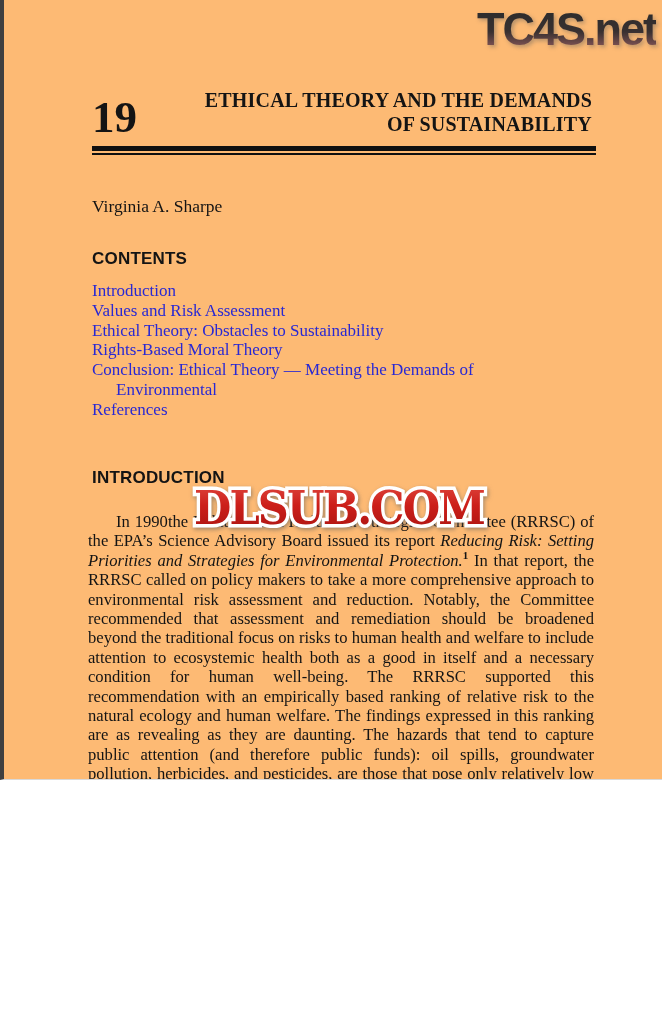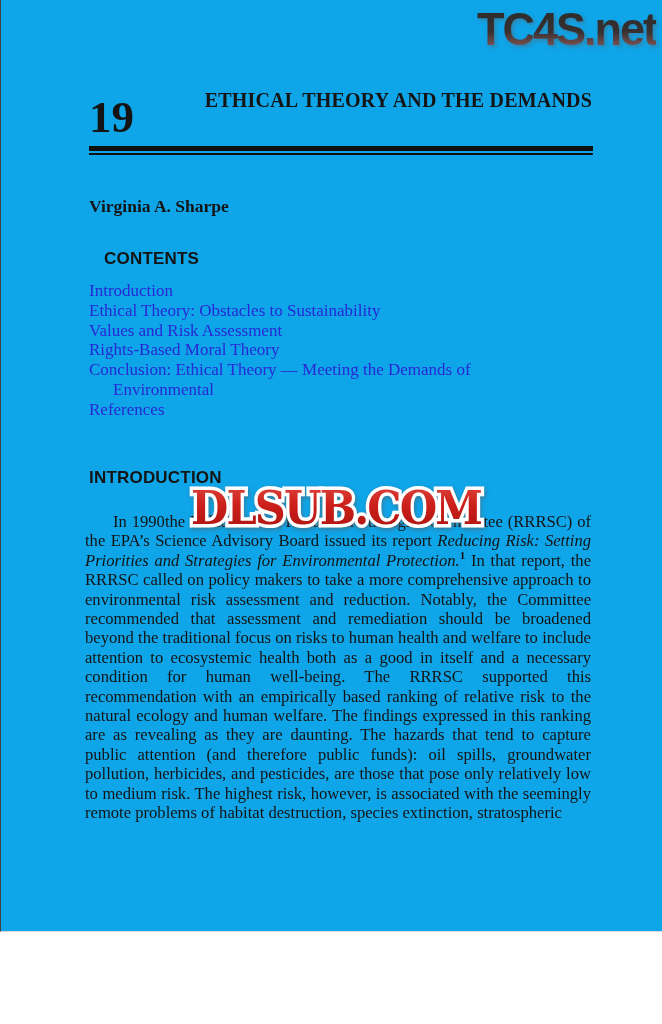--- a/index.html
+++ b/index.html
@@ -1,19 +1,19 @@
 <!DOCTYPE html>
 <html><head>
 <meta charset="utf-8">
 <style>
   html,body{margin:0;padding:0;background:#ffffff;}
   .page{
-    position:relative;width:662px;height:932px;background:#0ea5e9;
+    position:relative;width:662px;height:780px;background:#fdba74;
     font-family:"Liberation Serif",serif;color:#141414;overflow:hidden;
-    border-left:1px solid #404040;border-bottom:1px solid #d9d9d9;box-sizing:border-box;
+    border-left:4px solid #404040;border-bottom:1px solid #d9d9d9;box-sizing:border-box;
   }
 
   
   .wm-top{
     position:absolute;top:2px;right:6px;
     font-family:"Liberation Sans",sans-serif;font-weight:bold;font-size:45px;
     letter-spacing:-2px;transform:scaleY(1.04);transform-origin:top right;
     background:linear-gradient(180deg,#2c2c2c 12%,#383030 55%,#7d5252 82%,#a87878 100%);
     -webkit-background-clip:text;background-clip:text;color:transparent;
     filter:drop-shadow(2px 2px 2px rgba(90,90,90,0.45));
@@ -29,26 +29,26 @@
     text-align:right;font-weight:bold;font-size:20px;line-height:23.5px;
     letter-spacing:0.2px;
     font-family:Liberation Serif, serif;
   }
   .rules{position:absolute;left:88px;top:146px;width:504px;}
   .rule-thick{height:5px;background:#101010;}
   .rule-gap{height:2px;}
   .rule-thin{height:2px;background:#101010;}
 
   
-  .author{position:absolute;left:88px;top:196px;font-weight:bold;font-size:17.5px;}
+  .author{position:absolute;left:88px;top:196px;font-weight:normal;font-size:17.5px;}
 
   
   .contents-heading{
     position:absolute;left:88px;top:249px;
-    font-family:"Liberation Sans",sans-serif;font-weight:bold;font-size:17px;letter-spacing:0.2px;margin-left:15px;
+    font-family:"Liberation Sans",sans-serif;font-weight:bold;font-size:17px;letter-spacing:0.2px;
   }
   .toc{position:absolute;left:88px;top:281px;font-size:17px;line-height:19.8px;}
   .toc-line{color:#2828d4;cursor:pointer;}
   .toc-line.indent{padding-left:24px;}
 
   
   .intro-heading{
     position:absolute;left:88px;top:468px;
     font-family:"Liberation Sans",sans-serif;font-weight:bold;font-size:17px;letter-spacing:0.2px;
   }
@@ -85,34 +85,35 @@
 </head>
 <body>
 
 <div class="page">
 
   <div class="wm-top">TC4S.net</div>
 
   <div class="chapter-num">19</div>
   <div class="chapter-title">
     <div>ETHICAL THEORY AND THE DEMANDS</div>
+    <div>OF SUSTAINABILITY</div>
   </div>
   <div class="rules">
     <div class="rule-thick"></div>
     <div class="rule-gap"></div>
     <div class="rule-thin"></div>
   </div>
 
   <div class="author">Virginia A. Sharpe</div>
 
   <div class="contents-heading">CONTENTS</div>
   <div class="toc">
     <div class="toc-line">Introduction</div>
+    <div class="toc-line">Values and Risk Assessment</div>
     <div class="toc-line">Ethical Theory: Obstacles to Sustainability</div>
-    <div class="toc-line">Values and Risk Assessment</div>
     <div class="toc-line">Rights-Based Moral Theory</div>
     <div class="toc-line">Conclusion: Ethical Theory — Meeting the Demands of</div>
     <div class="toc-line indent">Environmental</div>
     <div class="toc-line">References</div>
   </div>
 
   <div class="intro-heading">INTRODUCTION</div>
   <p class="intro-para"><span>In 1990the Relative Risk Reduction Strategies Committee (RRRSC) of the EPA’s Science Advisory Board issued its report </span><i>Reducing Risk: Setting Priorities and Strategies for Environmental Protection.</i><sup>1</sup><span> In that report, the RRRSC called on policy makers to take a more comprehensive approach to environmental risk assessment and reduction. Notably, the Committee recommended that assessment and remediation should be broadened beyond the traditional focus on risks to human health and welfare to include attention to ecosystemic health both as a good in itself and a necessary condition for human well-being. The RRRSC supported this recommendation with an empirically based ranking of relative risk to the natural ecology and human welfare. The findings expressed in this ranking are as revealing as they are daunting. The hazards that tend to capture public attention (and therefore public funds): oil spills, groundwater pollution, herbicides, and pesticides, are those that pose only relatively low to medium risk. The highest risk, however, is associated with the seemingly remote problems of habitat destruction, species extinction, stratospheric</span></p>
 
   <svg class="wm-mid" width="308" height="58" viewBox="0 0 308 58">

